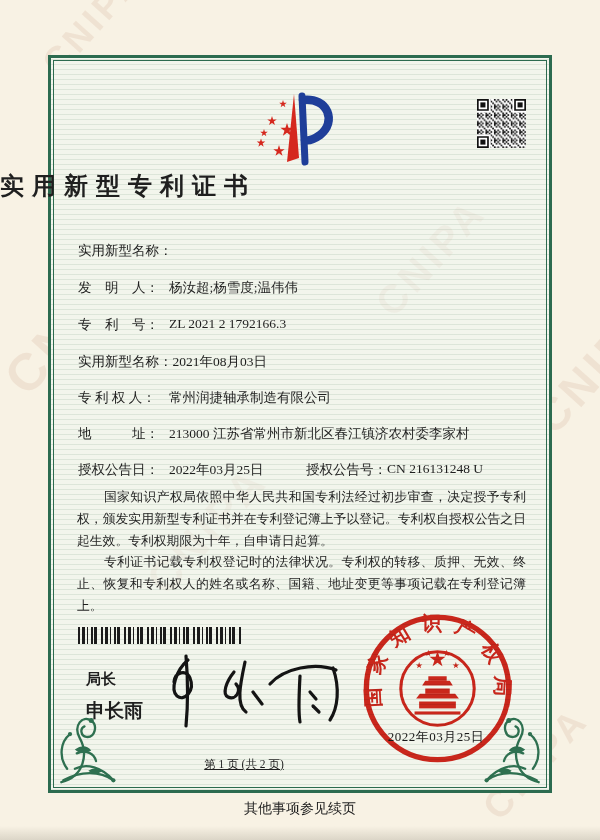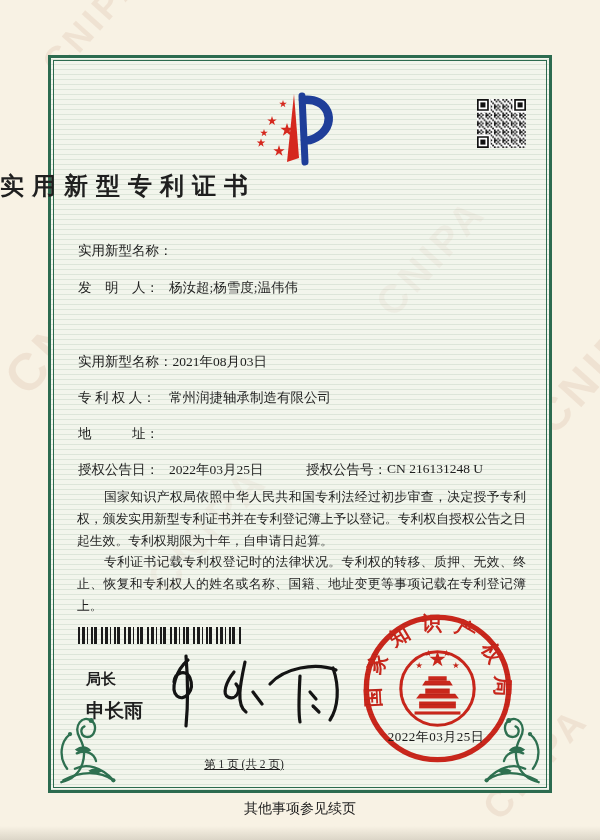--- a/index.html
+++ b/index.html
@@ -156,30 +156,35 @@
 
   <div class="title">实用新型专利证书</div>
 
   <div class="row" style="top:242px">
     <span class="lbl">实用新型名称：</span>
   </div>
   <div class="row" style="top:279px">
     <span class="lbl">发　明　人：</span>
     <span class="val">杨汝超;杨雪度;温伟伟</span>
   </div>
+  <div class="row" style="top:316px">
+    <span class="lbl">专　利　号：</span>
+    <span class="val">ZL 2021 2 1792166.3</span>
+  </div>
   <div class="row" style="top:353px">
     <span class="lbl">实用新型名称：</span>
     <span class="val">2021年08月03日</span>
   </div>
   <div class="row" style="top:389px">
     <span class="lbl">专 利 权 人：</span>
     <span class="val">常州润捷轴承制造有限公司</span>
   </div>
   <div class="row" style="top:425px">
     <span class="lbl">地　　　址：</span>
+    <span class="val">213000 江苏省常州市新北区春江镇济农村委李家村</span>
   </div>
   <div class="row" style="top:461px">
     <span class="lbl">授权公告日：</span>
     <span class="val">2022年03月25日</span>
     <span class="pair2">
       <span class="lbl">授权公告号：</span>
       <span class="val">CN 216131248 U</span>
     </span>
   </div>
 

